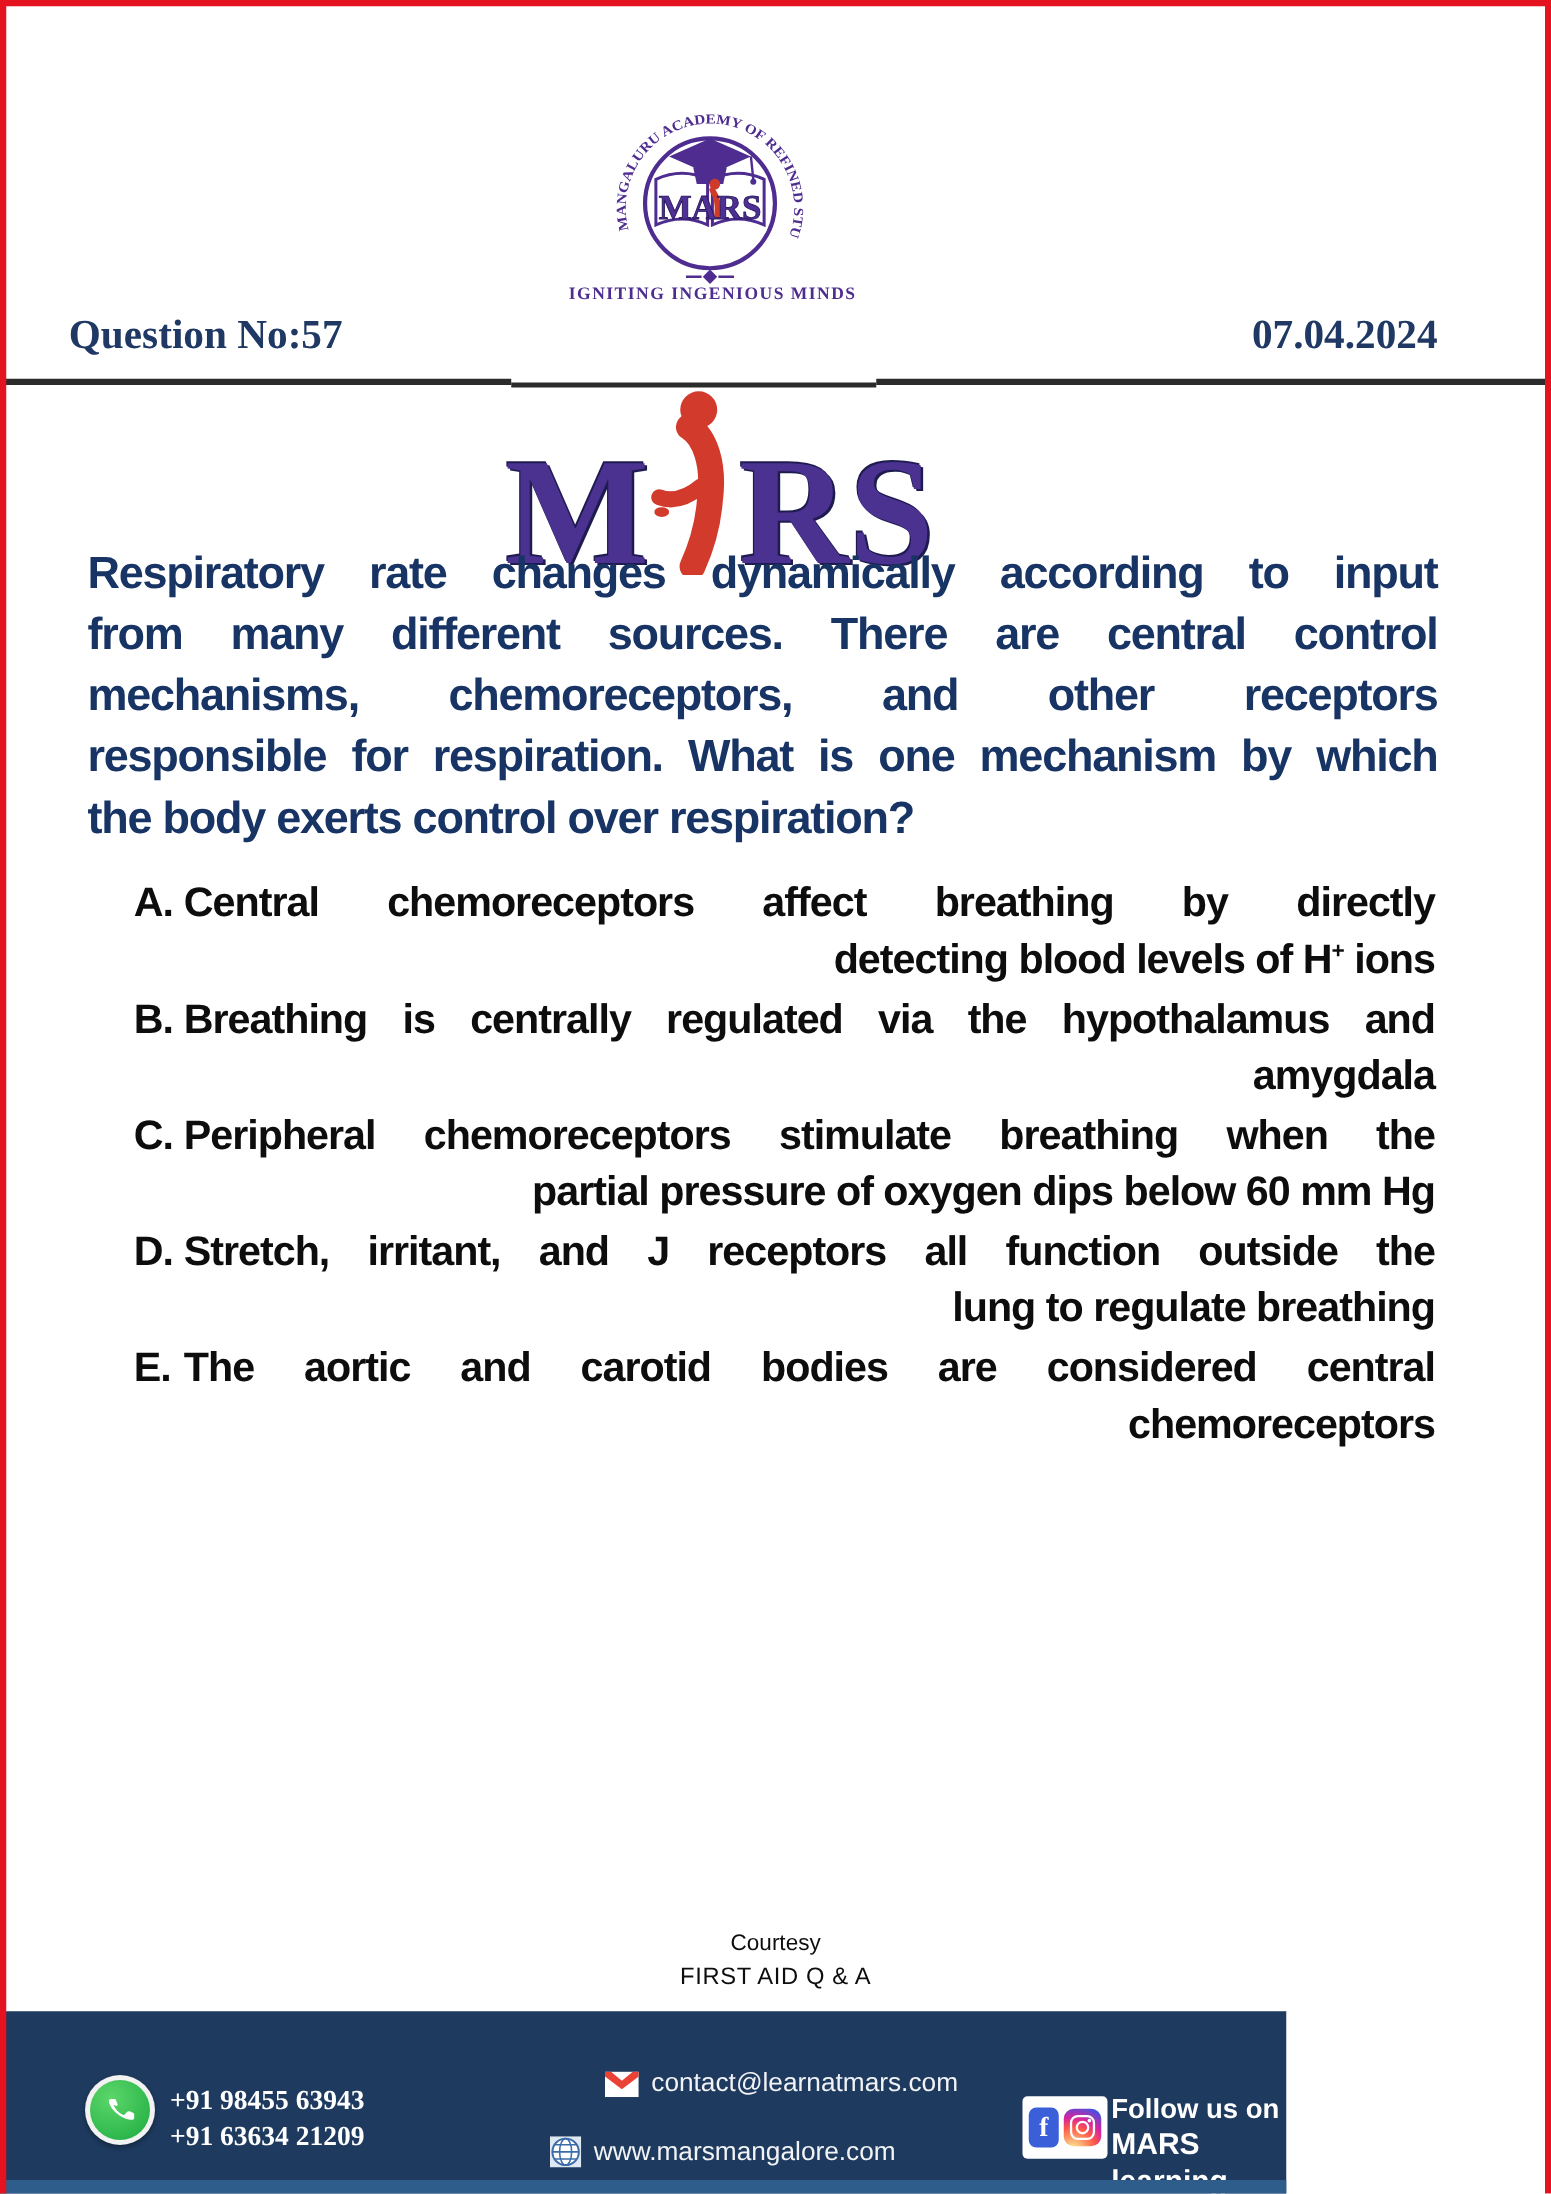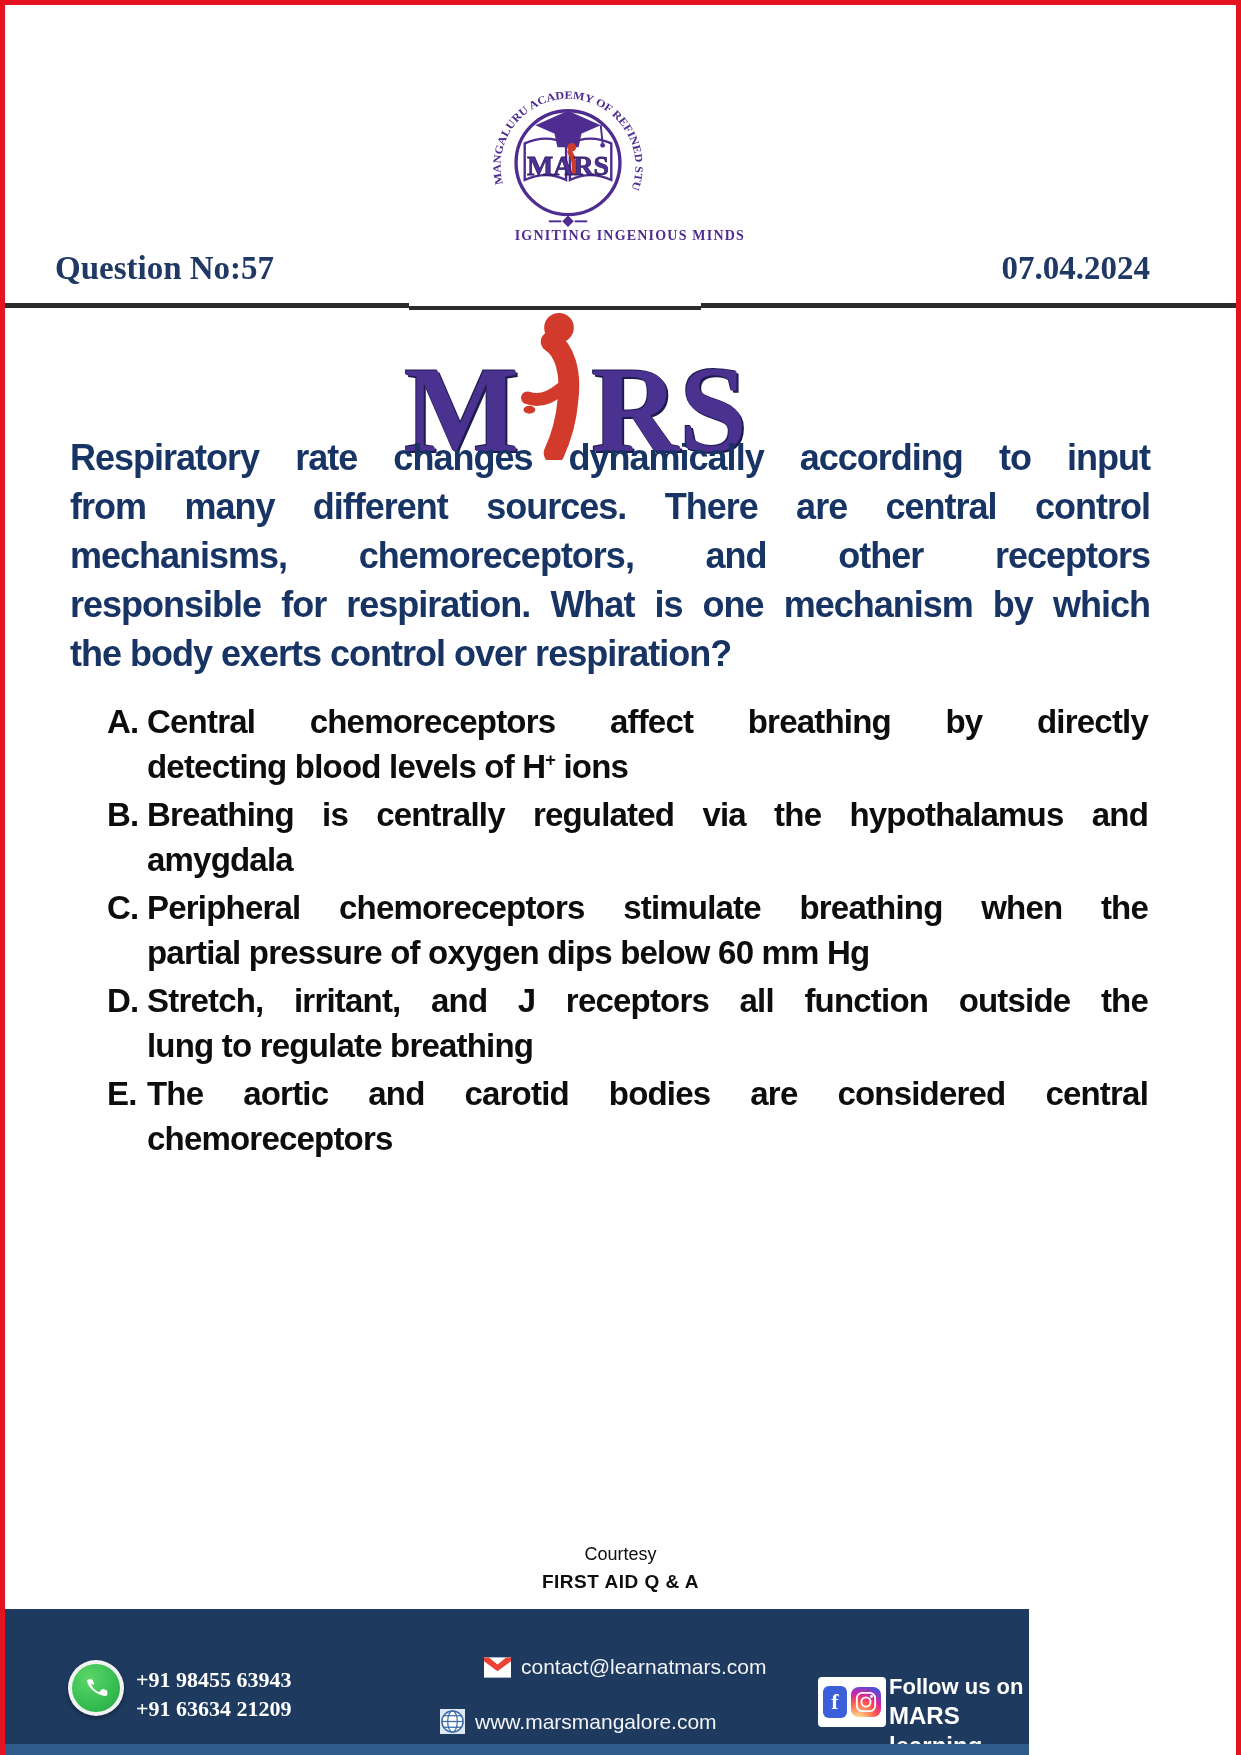--- a/index.html
+++ b/index.html
@@ -7,21 +7,21 @@
         font-family:"Liberation Sans",sans-serif;overflow:hidden;}
 
   
   .frame{position:absolute;background:#e5131f;z-index:60;}
   .frame.left{left:0;top:0;width:5px;height:1755px;}
   .frame.right{right:0;top:0;width:5px;height:1755px;}
   .frame.top{left:0;top:0;width:1241px;height:5px;}
 
   
   .emblem{position:absolute;top:78px;left:468px;width:200px;height:152px;}
-  .tagline{position:absolute;top:228px;left:455px;width:290px;text-align:right;
+  .tagline{position:absolute;top:228px;left:455px;width:290px;text-align:left;
            color:#4e2c90;font-weight:bold;font-size:14px;letter-spacing:1.2px;
            font-family:"Liberation Serif",serif;}
 
   
   .hdr-left{position:absolute;top:250px;left:55px;font-family:"Liberation Serif",serif;
             font-weight:bold;font-size:33px;color:#1f3864;}
   .hdr-right{position:absolute;top:250px;right:91px;font-family:"Liberation Serif",serif;
              font-weight:bold;font-size:33px;color:#1f3864;}
 
   .rule{position:absolute;background:#2b2b2b;}
@@ -42,27 +42,27 @@
   .q-line{text-align:justify;text-align-last:justify;}
   .q-line.last{text-align:left;text-align-last:left;}
 
   
   .options{position:absolute;top:699px;left:107px;width:1041px;color:#0d0d0d;
            font-weight:bold;font-size:33px;letter-spacing:-0.8px;line-height:45px;}
   .opt{margin-bottom:3px;}
   .opt-line1{display:flex;}
   .opt-label{flex:0 0 40px;}
   .opt-text1{flex:1 1 auto;text-align:justify;text-align-last:justify;}
-  .opt-line2{margin-left:40px;text-align:left;}
+  .opt-line2{margin-left:40px;text-align:right;}
   .opt sup{font-size:0.55em;vertical-align:super;line-height:0;}
 
   
   .courtesy{position:absolute;top:1541px;left:0;right:0;text-align:center;color:#0e0e0e;}
   .courtesy .c1{font-size:18px;font-weight:500;line-height:26px;}
-  .courtesy .c2{font-size:19px;font-weight:700;line-height:30px;letter-spacing:0.5px;}
+  .courtesy .c2{font-size:19px;font-weight:400;line-height:30px;letter-spacing:0.5px;}
 
   
   .footer{position:absolute;left:0;top:1609px;width:1029px;height:146px;background:#1e3a5f;}
   .footer-strip{position:absolute;left:0;bottom:0;width:100%;height:11px;background:#2e5d8c;}
 
   .wa-icon{position:absolute;left:68px;top:51px;width:56px;height:56px;border-radius:50%;
            background:#f2f2f2;display:flex;align-items:center;justify-content:center;
            box-shadow:0 2px 4px rgba(0,0,0,0.35);}
   .wa-inner{width:48px;height:48px;border-radius:50%;
             background:radial-gradient(circle at 35% 30%, #5cd669 0%, #2fb84d 70%, #1fa63e 100%);

